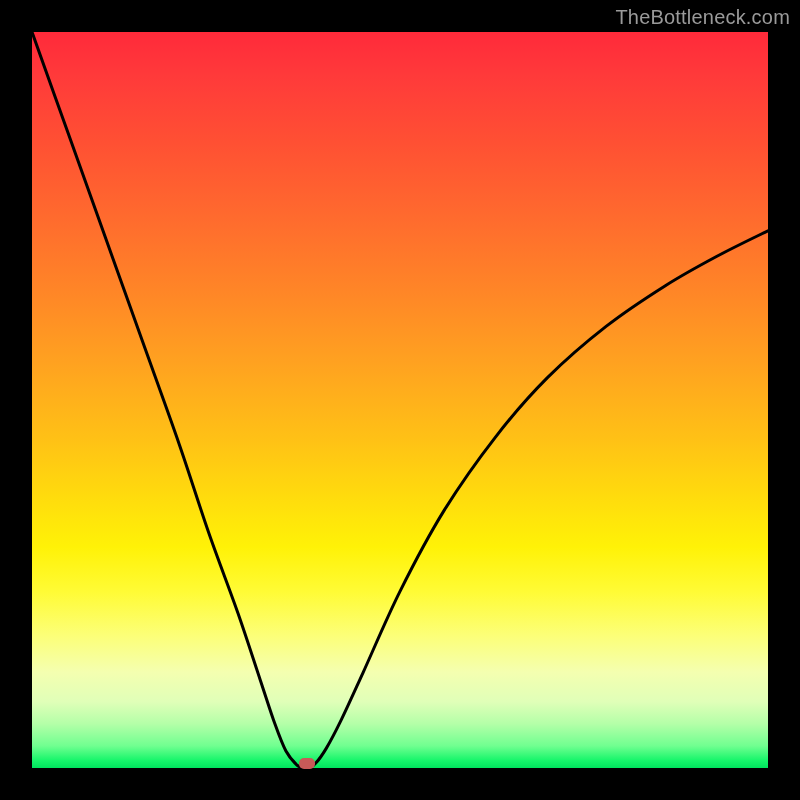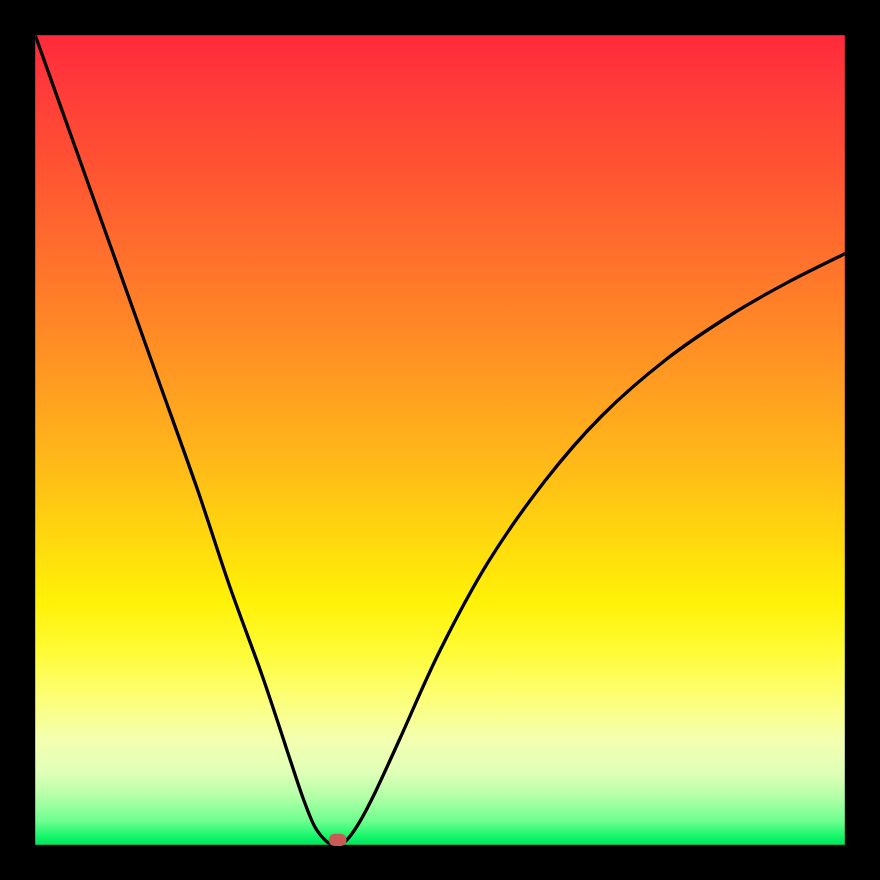--- a/index.html
+++ b/index.html
@@ -67,20 +67,21 @@
     width: 16px;
     height: 11px;
     background: #c85a58;
     border-radius: 5px;
   }
 </style>
 </head>
 <body>
 
 <div class="frame">
+  <div class="watermark">TheBottleneck.com</div>
 
   <div class="plot-area">
     <svg class="curve" viewBox="0 0 736 736" preserveAspectRatio="none">
       <path id="curve-path" d="M 0.00 0.00 C 6.13 17.17, 24.53 68.69, 36.80 103.04 C 49.07 137.39, 61.33 171.73, 73.60 206.08 C 85.87 240.43, 98.13 274.77, 110.40 309.12 C 122.67 343.47, 136.16 380.27, 147.20 412.16 C 158.24 444.05, 166.83 472.27, 176.64 500.48 C 186.45 528.69, 197.49 556.91, 206.08 581.44 C 214.67 605.97, 222.03 629.28, 228.16 647.68 C 234.29 666.08, 238.59 679.94, 242.88 691.84 C 247.17 703.74, 250.24 712.20, 253.92 719.07 C 257.60 725.94, 261.89 730.23, 264.96 733.06 C 268.03 735.88, 270.48 735.51, 272.32 736.00 C 274.16 736.49, 274.16 736.74, 276.00 736.00 C 277.84 735.26, 280.29 734.90, 283.36 731.58 C 286.43 728.27, 290.11 723.37, 294.40 716.13 C 298.69 708.89, 302.99 700.79, 309.12 688.16 C 315.25 675.53, 321.39 661.79, 331.20 640.32 C 341.01 618.85, 354.51 586.35, 368.00 559.36 C 381.49 532.37, 396.21 504.16, 412.16 478.40 C 428.11 452.64, 446.51 426.88, 463.68 404.80 C 480.85 382.72, 496.80 364.32, 515.20 345.92 C 533.60 327.52, 554.45 309.73, 574.08 294.40 C 593.71 279.07, 614.56 265.57, 632.96 253.92 C 651.36 242.27, 667.31 233.68, 684.48 224.48 C 701.65 215.28, 727.41 203.01, 736.00 198.72" fill="none" stroke="#000" stroke-width="3" stroke-linejoin="round" stroke-linecap="round"></path>
     </svg>
     <div class="marker" id="marker" style="left: 266.528px; top: 726.32px;"></div>
   </div>
 </div>
 
 </body></html>

